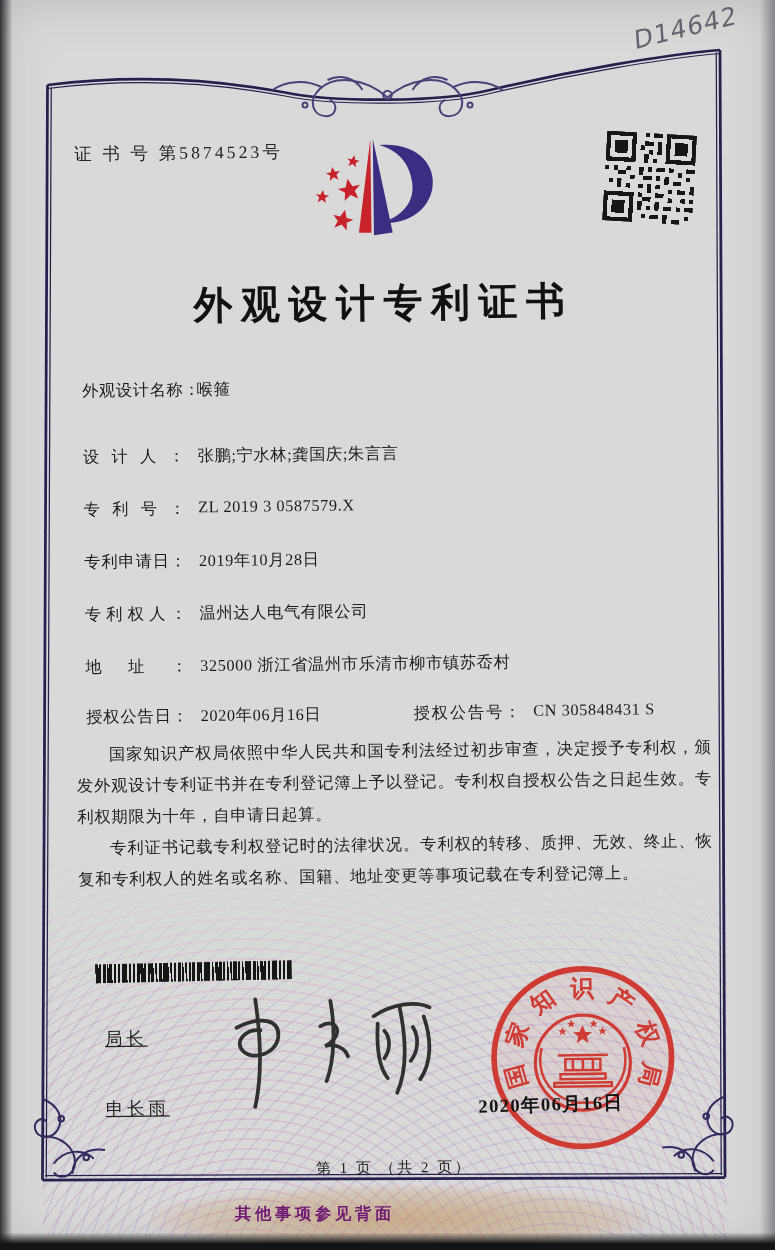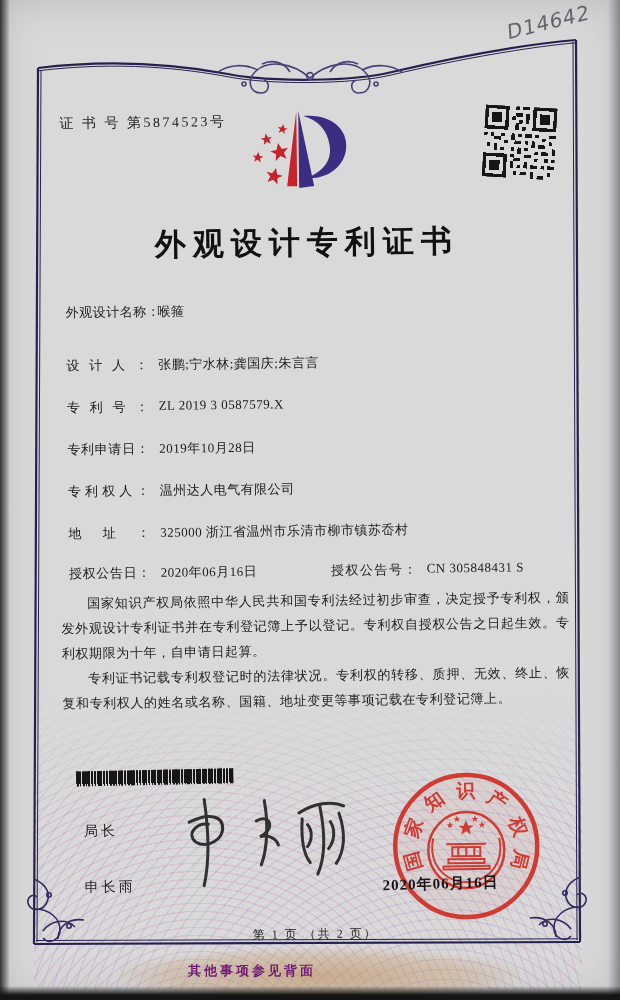--- a/index.html
+++ b/index.html
@@ -26,21 +26,21 @@
   #content{position:absolute;left:0;top:0;width:620px;height:1000px;transform:rotate(-0.7deg);}
   .txt{position:absolute;color:#1c1c1c;}
   .certno{left:64px;top:112px;font-size:14px;letter-spacing:2.5px;color:#242424;}
   .title{left:0;top:222px;width:620px;text-align:center;font-size:31px;font-weight:bold;letter-spacing:7px;color:#111;}
   .frow{left:68px;font-size:13px;letter-spacing:.5px;white-space:nowrap;}
   .flabel{display:inline-block;width:82px;text-align:justify;text-align-last:justify;vertical-align:top;}
   .fvalue{margin-left:6px;}
   .frow2{position:absolute;left:262px;top:0;}
   .paras{left:60px;top:588px;width:508px;font-size:13px;line-height:25px;letter-spacing:.6px;text-align:justify;color:#222;}
   .paras p{margin:0;text-indent:2em;}
-  .signer{left:80px;font-size:14px;letter-spacing:3px;color:#222;}
+  .signer{left:80px;font-size:14px;letter-spacing:3px;color:#222;text-decoration:underline;}
   .sealdate{left:378px;top:876px;font-size:15px;font-weight:bold;letter-spacing:1px;color:#151515;transform:rotate(-1deg);}
   .pageinfo{left:0;top:926px;width:620px;text-align:center;font-size:12px;letter-spacing:2px;color:#222;}
   .backnote{position:absolute;left:0;top:962px;width:504px;text-align:center;font-size:13px;font-weight:bold;
      letter-spacing:3px;color:#701a75;}
   .handnote{position:absolute;left:506px;top:10px;font-family:"DejaVu Sans",sans-serif;font-size:20px;color:#63636e;
      transform:rotate(-14deg) skewX(-10deg);letter-spacing:1px;}
   .barcode{position:absolute;left:73px;top:768px;width:157px;height:15px;transform:rotate(-.5deg);
      background:
        repeating-linear-gradient(90deg,#161616 0 1.5px,transparent 1.5px 3px),
        repeating-linear-gradient(90deg,#161616 0 1px,transparent 1px 7.5px),

